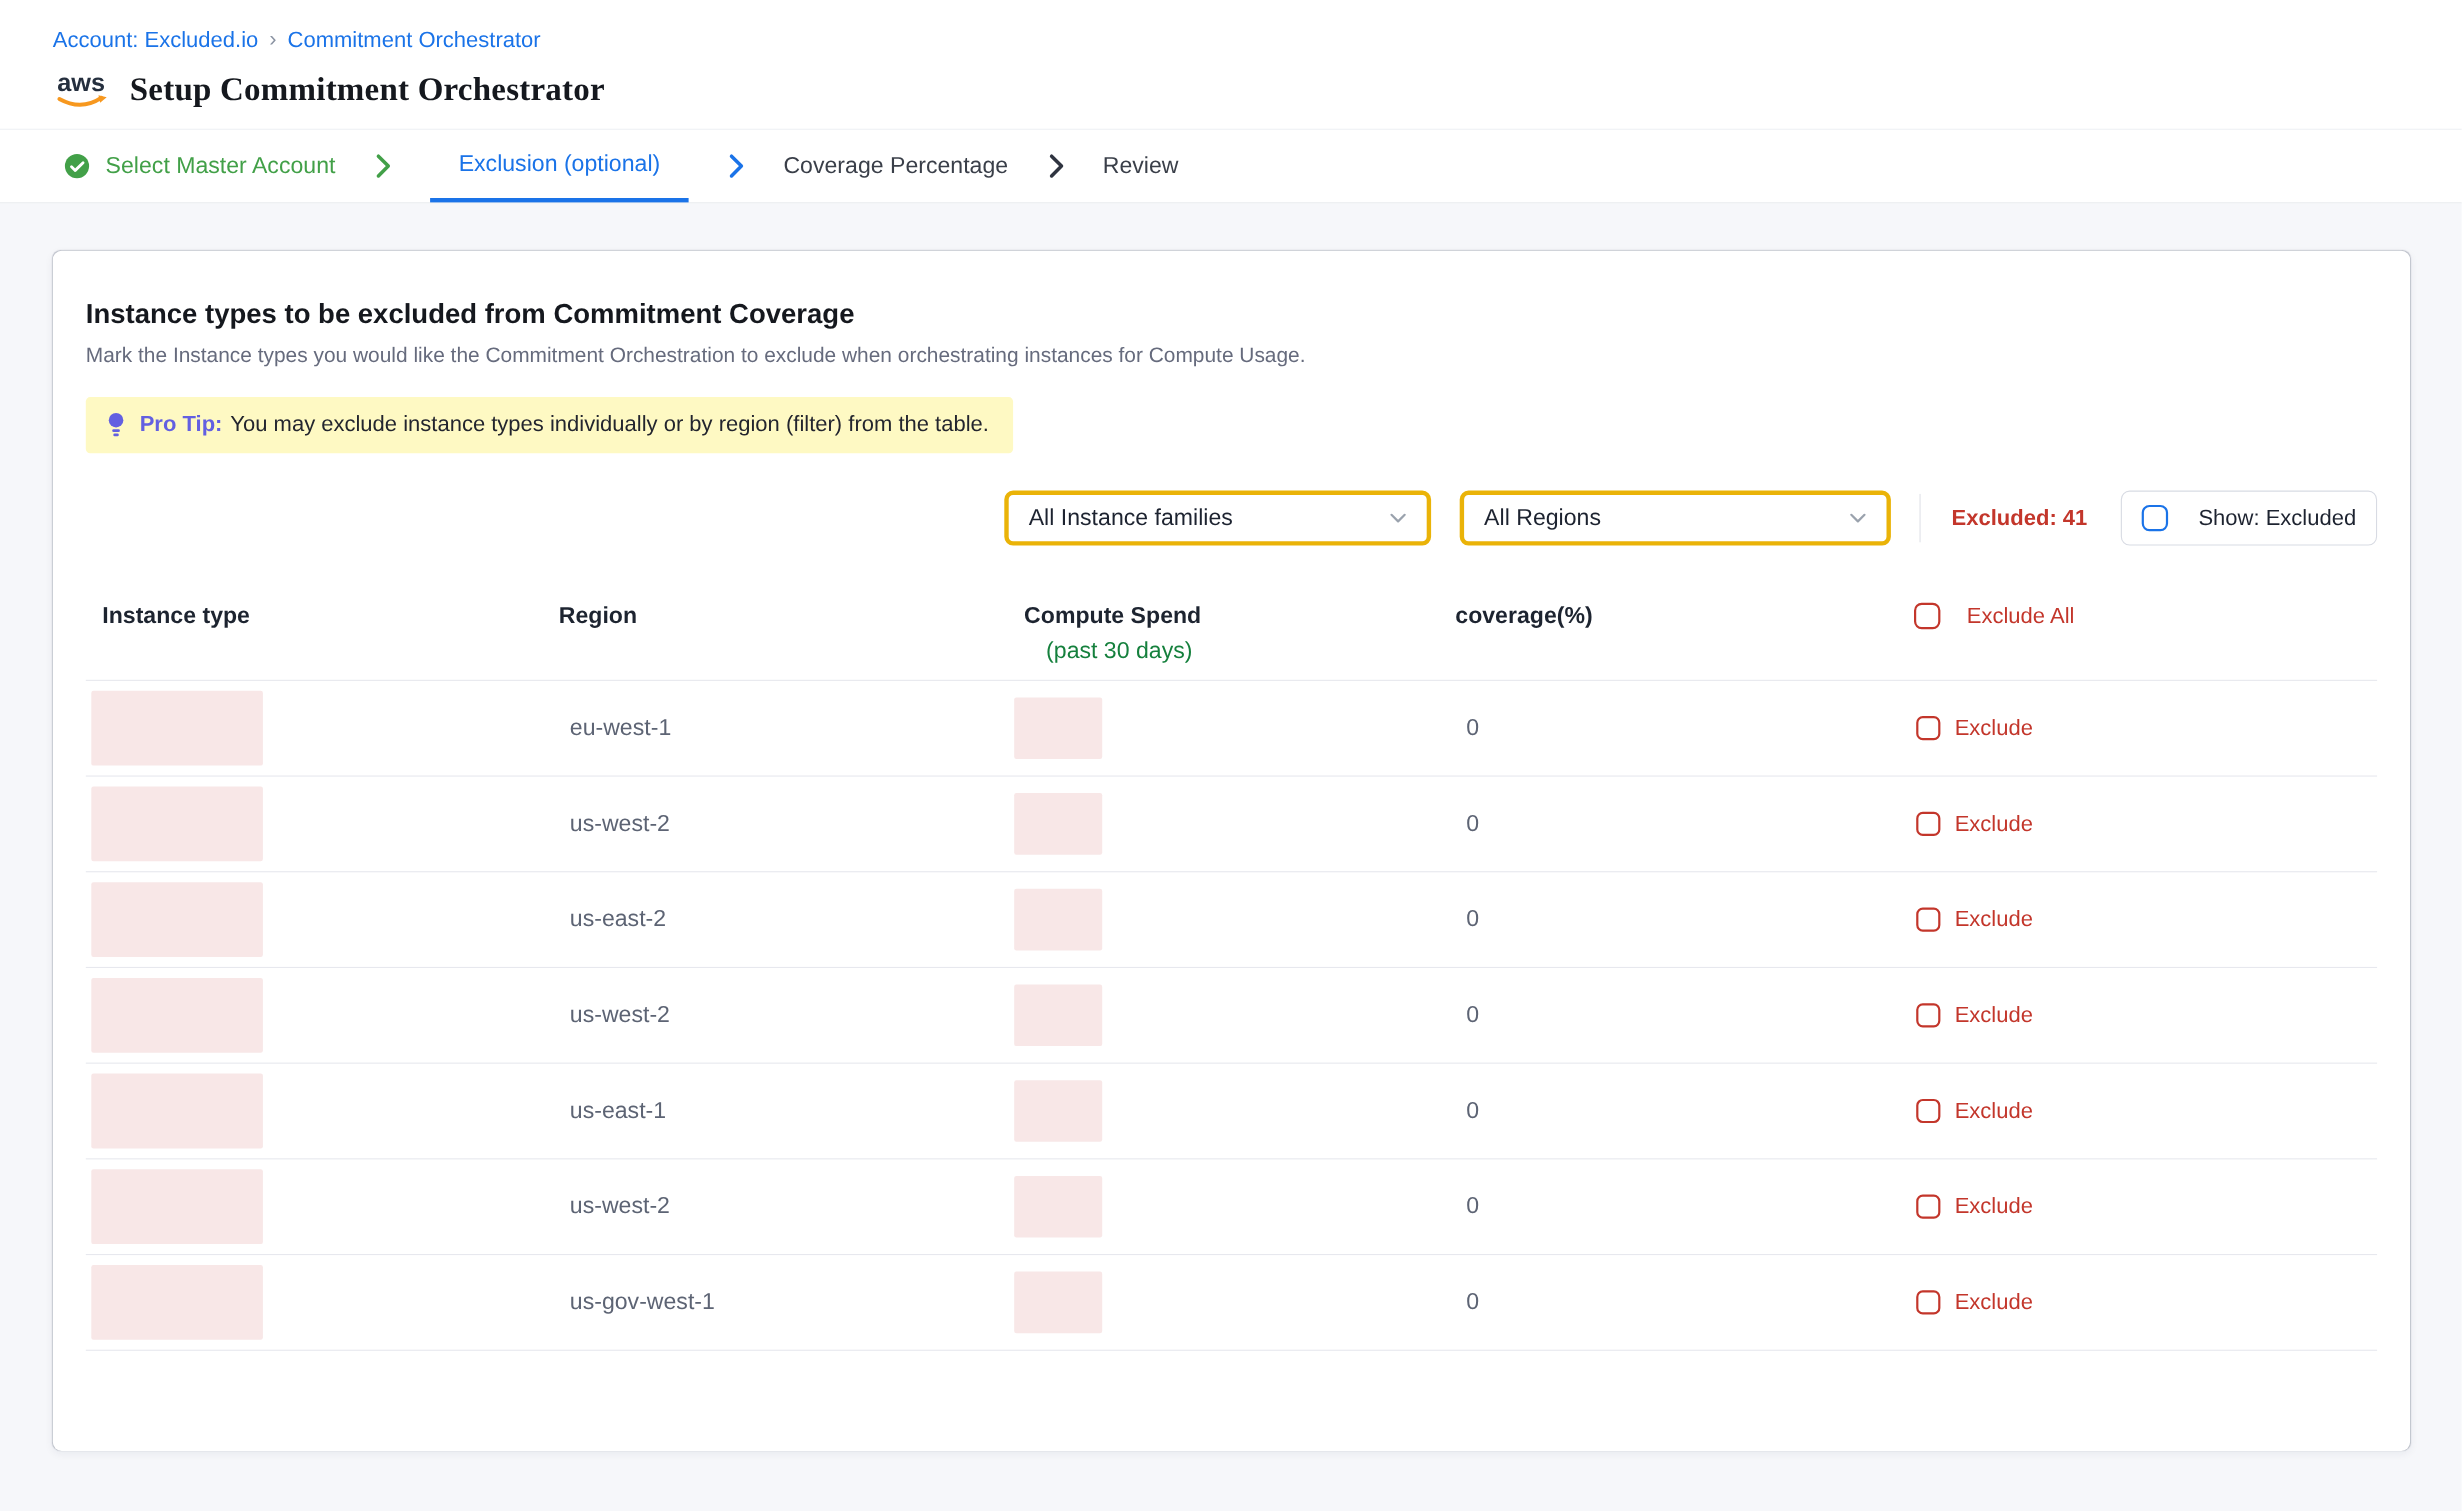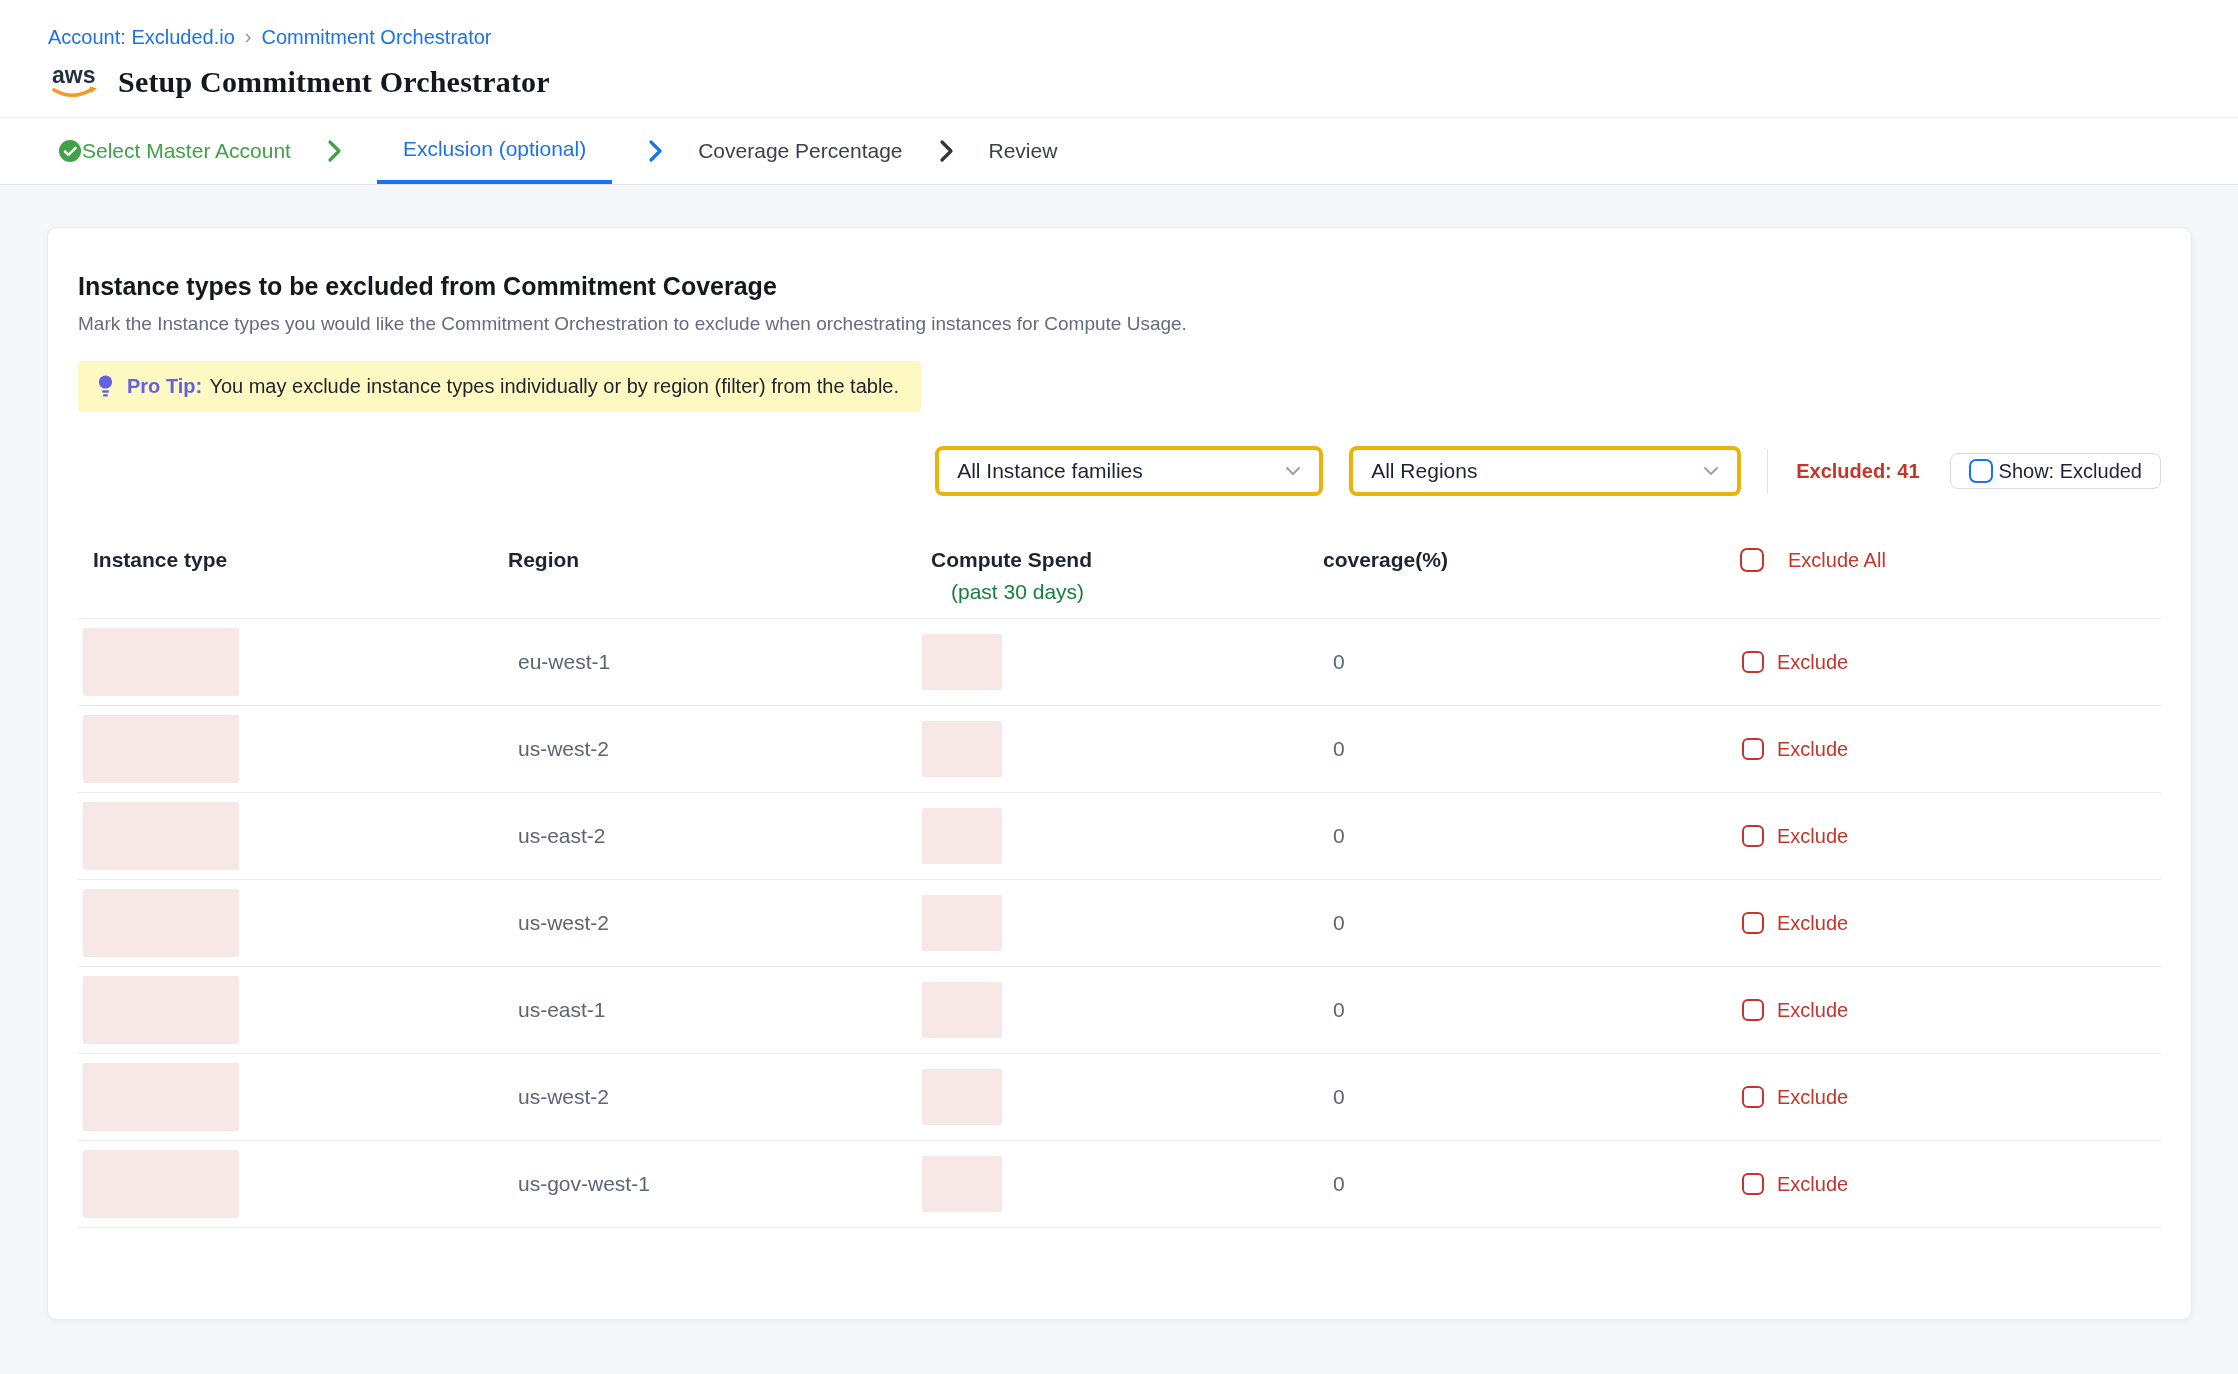--- a/index.html
+++ b/index.html
@@ -20,21 +20,21 @@
   .aws-logo { width: 54px; height: 42px; flex: 0 0 auto; }
   .aws-logo text { font-family: "Liberation Sans", sans-serif; font-weight: bold; }
   .page-title { font-size: 30px; font-weight: bold; color: #15181e; letter-spacing: 0.2px; font-family: Liberation Serif, serif; }
 
   
   .stepper {
     margin-top: 14px; height: 68px; background: #fff;
     border-top: 1px solid #eef0f4; border-bottom: 1px solid #e3e6ea;
     display: flex; align-items: stretch; padding-left: 58px;
   }
-  .step { display: flex; align-items: center; gap: 0; font-size: 21px; }
+  .step { display: flex; align-items: center; gap: 14px; font-size: 21px; }
   .step + .step-chev { margin: 0 34px; }
   .step-chev { display: flex; align-items: center; margin: 0 34px; }
   .step.completed { color: #42A048; }
   .step.active { color: #1A73E8; border-bottom: 4px solid #1A73E8; padding: 0 26px; font-weight: normal; }
   .step.upcoming { color: #3a3f49; }
   .chev-green { color: #42A048; }
   .chev-blue { color: #1A73E8; }
   .chev-dark { color: #2f3440; }
 
   
@@ -59,22 +59,22 @@
   .dropdown {
     height: 50px; border: 4px solid #eab308; border-radius: 8px; background: #fff;
     display: flex; align-items: center; justify-content: space-between;
     padding: 0 18px; font-size: 21px; color: #1d2330; cursor: pointer;
   }
   .dd-families { width: 388px; }
   .dd-regions  { width: 392px; margin-left: 26px; }
   .v-divider { width: 1px; height: 44px; background: #dfe1e8; margin: 0 28px 0 26px; }
   .excluded-count { font-size: 20px; font-weight: bold; color: #C3362B; white-space: nowrap; }
   .show-excluded {
-    margin-left: 30px; height: 36px; border: 1px solid #d8dbe3; border-radius: 8px;
-    background: #fff; display: flex; align-items: center; gap: 6px; padding: 0 18px;
+    margin-left: 30px; height: 50px; border: 1px solid #d8dbe3; border-radius: 8px;
+    background: #fff; display: flex; align-items: center; gap: 28px; padding: 0 18px;
     font-size: 20px; color: #1d2330; cursor: pointer;
   }
   .checkbox { display: inline-block; background: #fff; flex: 0 0 auto; }
   .cb-blue { width: 24px; height: 24px; border: 2px solid #1A73E8; border-radius: 7px; }
   .cb-red-lg { width: 24px; height: 24px; border: 2px solid #C3362B; border-radius: 7px; }
   .cb-red { width: 22px; height: 22px; border: 2px solid #C3362B; border-radius: 6px; }
 
   
   .table { margin-top: 52px; }
   .thead, .trow {

